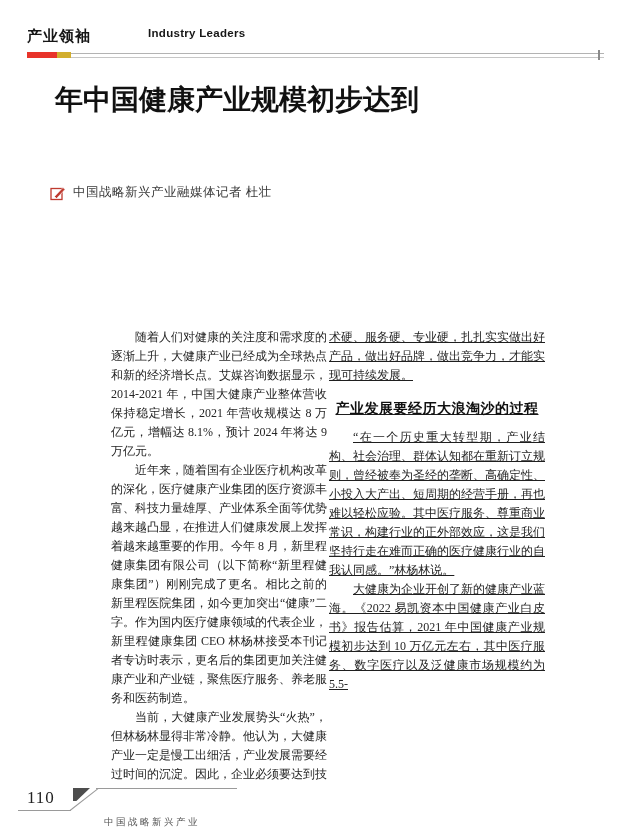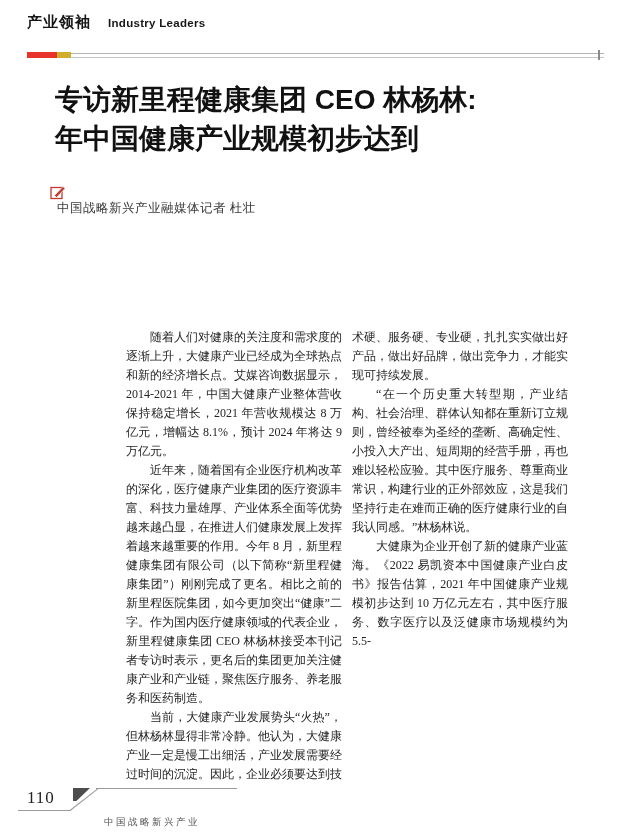--- a/index.html
+++ b/index.html
@@ -3,45 +3,45 @@
 <meta charset="utf-8">
 <style>
   * { margin:0; padding:0; box-sizing:border-box; }
   html,body { background:#e9e9e9; }
   .page {
     position:relative; width:631px; height:835px; margin:0 auto;
     background:#ffffff; overflow:hidden;
     font-family:"Liberation Serif","DejaVu Serif",serif; color:#1f1f1f;
   }
   
-  .section-header { position:absolute; left:27px; top:13px; display:flex; align-items:center; }
+  .section-header { position:absolute; left:27px; top:27px; display:flex; align-items:flex-start;gap:40px; }
   .section-cn { font-size:15px; font-weight:600; letter-spacing:1px; color:#161616;
                 font-family:"Liberation Serif","DejaVu Serif",serif; }
   .section-en { font-size:11.5px; font-weight:700; margin-left:17px; color:#161616;
                 font-family:"Liberation Sans","DejaVu Sans",sans-serif; letter-spacing:0.3px; }
   .header-rule { position:absolute; left:27px; top:52px; width:577px; height:7px; }
   .rule-line-top    { position:absolute; left:0; top:1px; width:100%; height:1px; background:#b3b3b3; }
   .rule-line-bottom { position:absolute; left:0; top:5px; width:100%; height:1px; background:#c6c6c6; }
   .accent-red  { position:absolute; left:0;   top:0; width:30px; height:6px; }
   .accent-gold { position:absolute; left:30px; top:0; width:14px; height:6px; }
   .rule-end-tick { position:absolute; right:4px; top:-2px; width:2px; height:10px; background:#8a8a8a; }
   
   .article-title {
     position:absolute; left:55px; top:80px; width:540px;
     font-family:"Liberation Sans","DejaVu Sans",sans-serif;
     font-weight:700; font-size:28px; line-height:39px; color:#111;
   }
   
-  .byline { position:absolute; left:50px; top:184px; display:flex; align-items:flex-start;flex-direction:column; }
+  .byline { position:absolute; left:50px; top:184px; display:flex; align-items:flex-end; }
   .byline-icon { width:16px; height:16px; flex:0 0 auto; }
   .byline-text { margin-left:7px; font-size:12.5px; color:#3a3a3a; letter-spacing:0.5px; }
   
   .col { position:absolute; top:328px; width:216px; }
-  .col-left  { left:126px; }
-  .col-right { left:352px; }
+  .col-left  { left:111px; }
+  .col-right { left:329px;text-decoration:underline; }
   .col p {
     font-size:12px; line-height:19px; text-align:justify; color:#242424;
   }
   .col p.indent { text-indent:2em; }
   .subhead {
     font-family:"Liberation Sans","DejaVu Sans",sans-serif;
     font-weight:700; font-size:14px; text-align:center;
     margin:15px 0 10px 0; color:#101010; letter-spacing:0.5px;
   }
   
@@ -66,40 +66,40 @@
   </div>
   <div class="header-rule">
     <div class="rule-line-top"></div>
     <div class="rule-line-bottom"></div>
     <div class="accent-red" style="background:#e8332a;"></div>
     <div class="accent-gold" style="background:#d2ae2d;"></div>
     <div class="rule-end-tick"></div>
   </div>
 
   <div class="article-title">
-    <div>专访新里程健康集团 CEO 林杨林:</div>
     <div>年中国健康产业规模初步达到</div>
   </div>
 
   <div class="byline">
     <svg class="byline-icon" viewBox="0 0 16 16">
       <rect x="1" y="3.5" width="11" height="11" fill="none" stroke="#bf3a2f" stroke-width="1.3"></rect>
       <path d="M4.5 11.5 L13 2.5 L15 4.5 L6.5 13.5 Z" fill="#bf3a2f" stroke="#ffffff" stroke-width="0.6"></path>
     </svg>
     <span class="byline-text">中国战略新兴产业融媒体记者 杜壮</span>
   </div>
 
   <div class="col col-left">
     <p class="indent">随着人们对健康的关注度和需求度的逐渐上升，大健康产业已经成为全球热点和新的经济增长点。艾媒咨询数据显示，2014-2021 年，中国大健康产业整体营收保持稳定增长，2021 年营收规模达 8 万亿元，增幅达 8.1%，预计 2024 年将达 9 万亿元。</p>
     <p class="indent">近年来，随着国有企业医疗机构改革的深化，医疗健康产业集团的医疗资源丰富、科技力量雄厚、产业体系全面等优势越来越凸显，在推进人们健康发展上发挥着越来越重要的作用。今年 8 月，新里程健康集团有限公司（以下简称“新里程健康集团”）刚刚完成了更名。相比之前的新里程医院集团，如今更加突出“健康”二字。作为国内医疗健康领域的代表企业，新里程健康集团 CEO 林杨林接受本刊记者专访时表示，更名后的集团更加关注健康产业和产业链，聚焦医疗服务、养老服务和医药制造。</p>
     <p class="indent">当前，大健康产业发展势头“火热”，但林杨林显得非常冷静。他认为，大健康产业一定是慢工出细活，产业发展需要经过时间的沉淀。因此，企业必须要达到技</p>
   </div>
 
   <div class="col col-right">
     <p>术硬、服务硬、专业硬，扎扎实实做出好产品，做出好品牌，做出竞争力，才能实现可持续发展。</p>
+    <h2 class="subhead">产业发展要经历大浪淘沙的过程</h2>
     <p class="indent">“在一个历史重大转型期，产业结构、社会治理、群体认知都在重新订立规则，曾经被奉为圣经的垄断、高确定性、小投入大产出、短周期的经营手册，再也难以轻松应验。其中医疗服务、尊重商业常识，构建行业的正外部效应，这是我们坚持行走在难而正确的医疗健康行业的自我认同感。”林杨林说。</p>
     <p class="indent">大健康为企业开创了新的健康产业蓝海。《2022 易凯资本中国健康产业白皮书》报告估算，2021 年中国健康产业规模初步达到 10 万亿元左右，其中医疗服务、数字医疗以及泛健康市场规模约为 5.5-</p>
   </div>
 
   <div class="footer-pagenum">110</div>
   <div class="footer-rule-under"></div>
   <div class="footer-diagonal"></div>
   <div class="footer-rule-top"></div>
   <div class="footer-flag" style="background:#4d4d4d;"></div>
   <div class="footer-journal">中国战略新兴产业</div>

